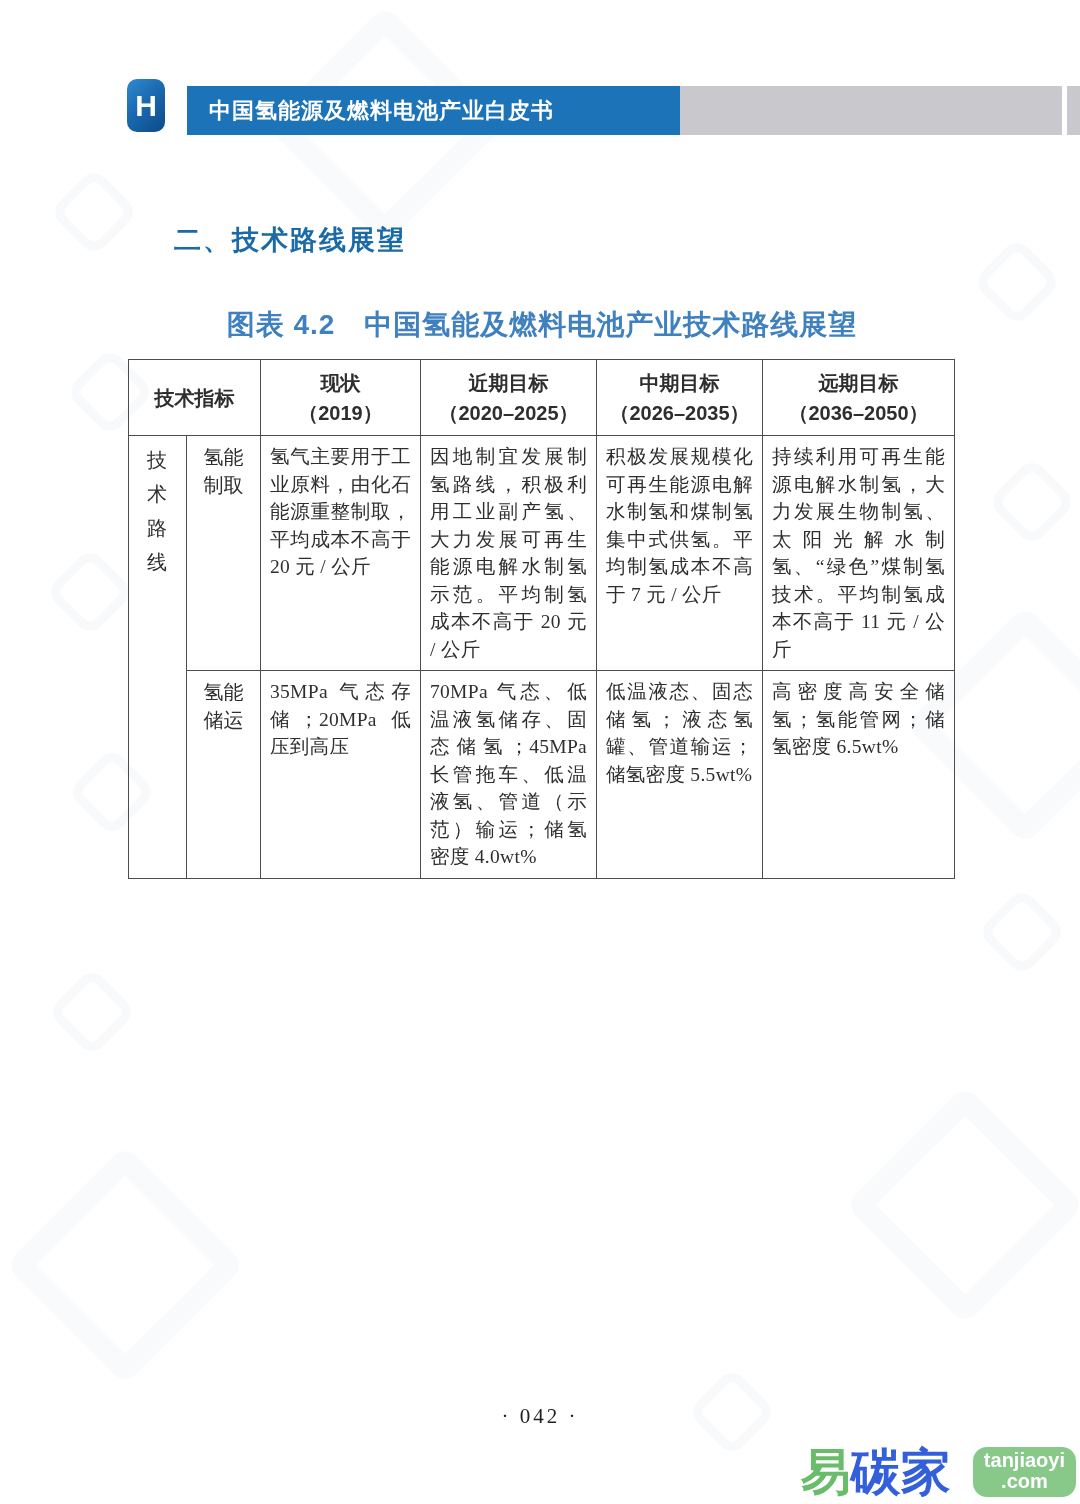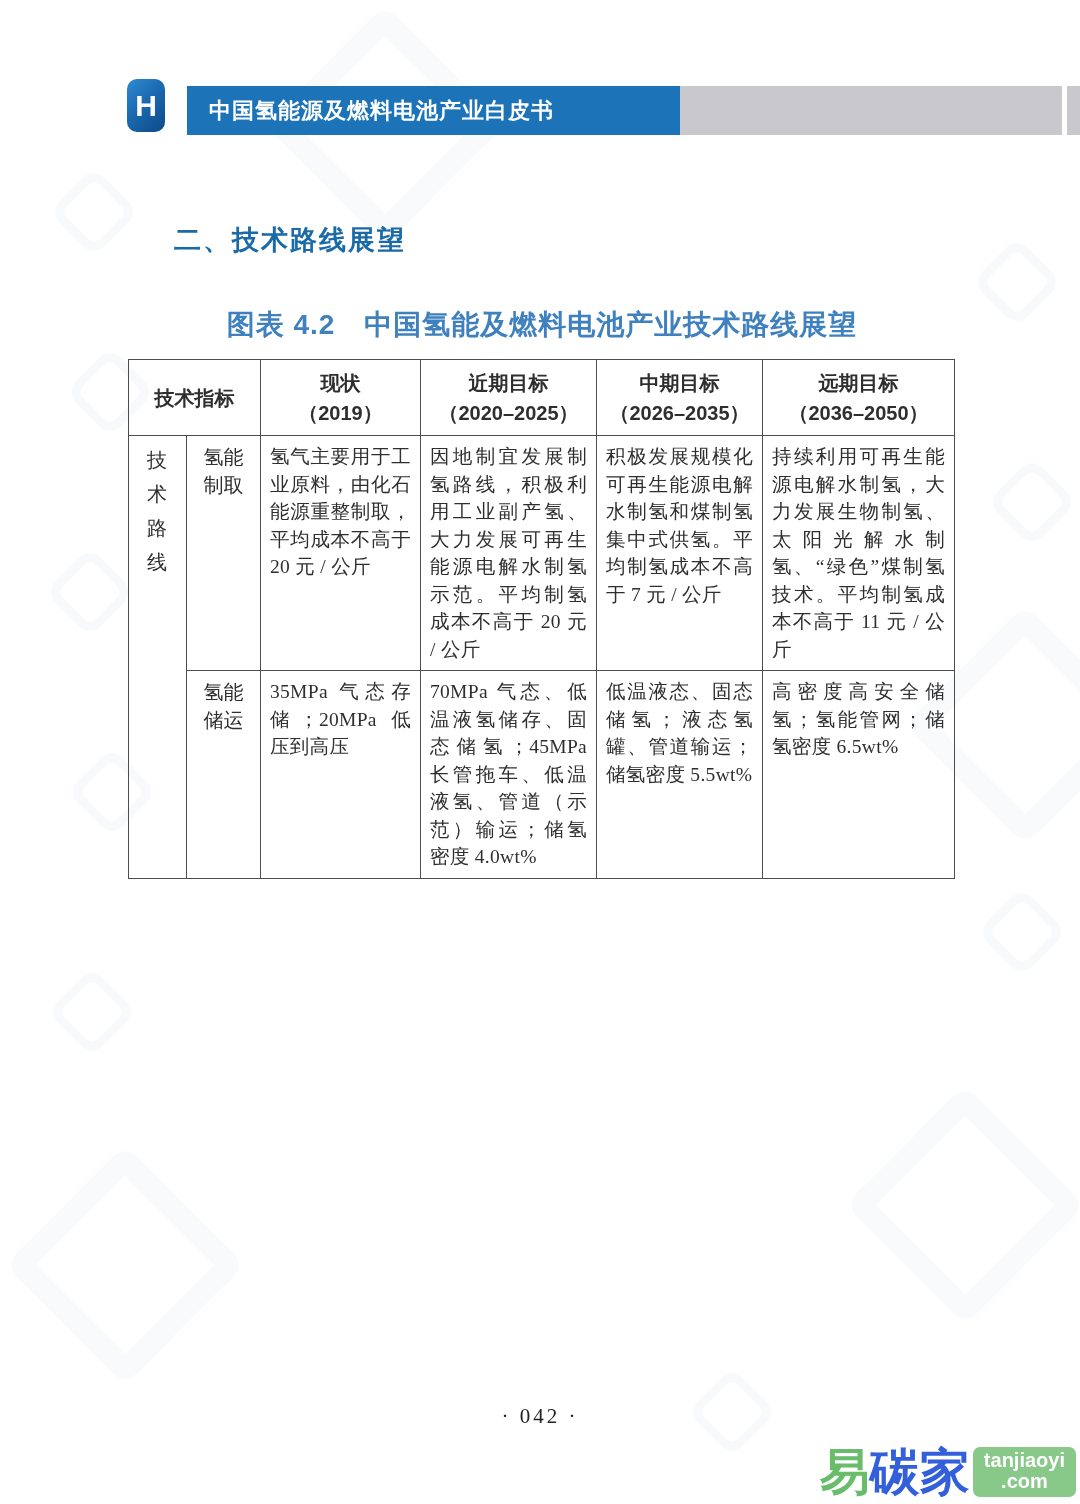--- a/index.html
+++ b/index.html
@@ -132,23 +132,23 @@
     display: flex; align-items: center;
     z-index: 3; opacity: 0.9;
     font-family: "Liberation Sans", sans-serif;
   }
   .brand .ch { font-weight: bold; font-size: 50px; line-height: 52px; }
   .brand .c-green  { color: #58b55a; }
   .brand .c-orange { color: #1d4ed8; }
   .brand .badge {
     background: #7cc47e;
     color: #ffffff;
-    border-radius: 7px;
+    border-radius: 14px;
     padding: 3px 11px 5px;
-    margin-left: 3px;
+    margin-left: 22px;
     text-align: center;
     font-weight: bold; font-size: 20px; line-height: 21px;
   }
   .brand .badge span { display: block; }
 </style>
 </head>
 <body>
 
 <div class="wm-layer">
   <div class="wm-d small" style="left:62px;  top:180px;"></div>

